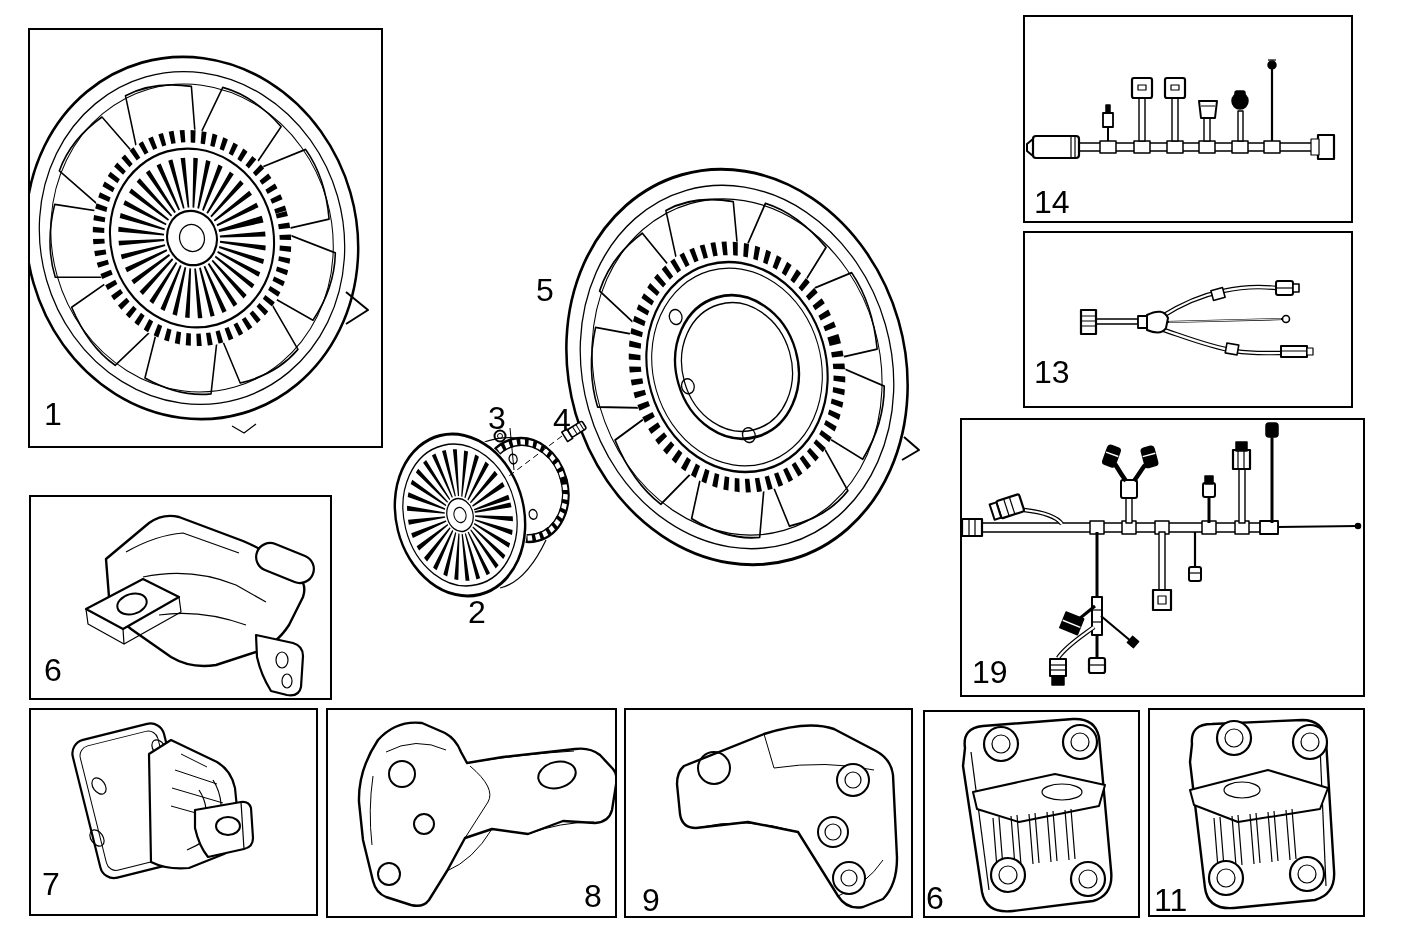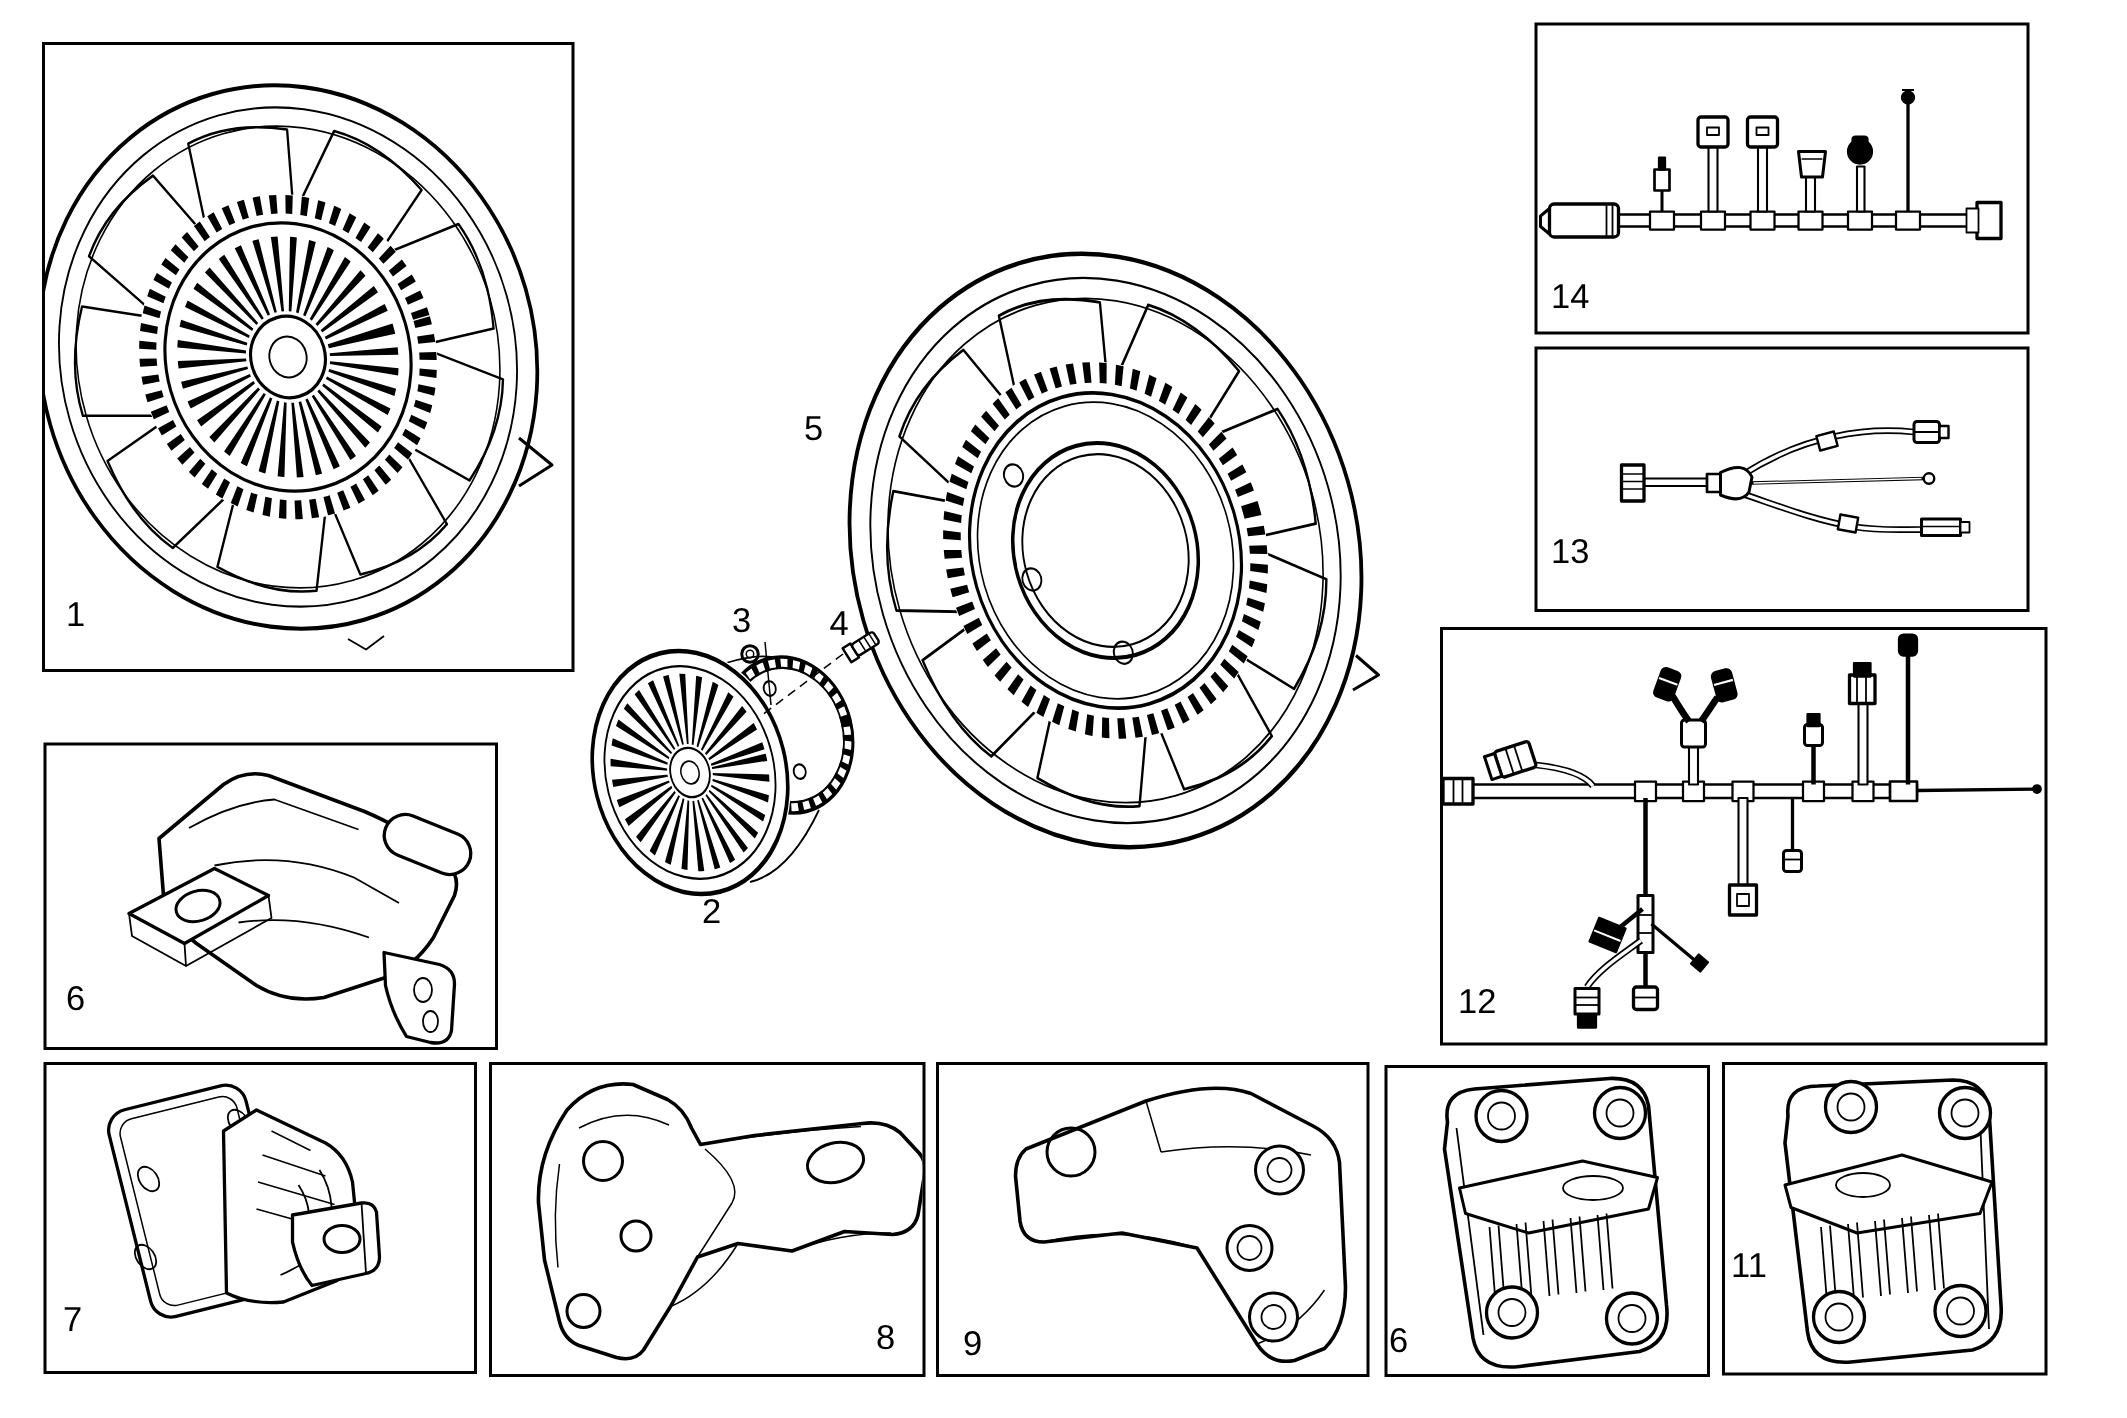--- a/index.html
+++ b/index.html
@@ -1,21 +1,21 @@
 <!DOCTYPE html>
 <html><head>
 <meta charset="utf-8">
 <style>
   html,body{margin:0;padding:0;background:#fff;}
   .page{position:relative;width:1418px;height:945px;background:#fff;overflow:hidden;
         font-family:"Liberation Sans",sans-serif;}
   .panel{position:absolute;border:2px solid #000;background:#fff;box-sizing:border-box;}
   .panel svg{display:block;}
   .mid{position:absolute;}
-  .callout{position:absolute;font-size:23px;line-height:1;color:#000;user-select:none;}
+  .callout{position:absolute;font-size:32px;line-height:1;color:#000;user-select:none;}
   svg *{stroke:#000;fill:none;stroke-width:1.5;stroke-linejoin:round;}
   svg .t{stroke-width:2.4}
   svg .m{stroke-width:1.2}
   svg .h{stroke-width:1}
   svg .s2{stroke-width:2}
   svg .s22{stroke-width:2.2}
   svg .s3{stroke-width:3}
   svg .s45{stroke-width:4.5}
   svg .wov{stroke:#fff;stroke-width:2.2}
   svg .fw{fill:#fff}
@@ -414,18 +414,18 @@
   <span class="callout" style="left:44px;top:398px">1</span>
   <span class="callout" style="left:468px;top:596px">2</span>
   <span class="callout" style="left:488px;top:402px">3</span>
   <span class="callout" style="left:553px;top:404px">4</span>
   <span class="callout" style="left:536px;top:274px">5</span>
   <span class="callout" style="left:44px;top:654px">6</span>
   <span class="callout" style="left:42px;top:868px">7</span>
   <span class="callout" style="left:584px;top:880px">8</span>
   <span class="callout" style="left:642px;top:884px">9</span>
   <span class="callout" style="left:926px;top:882px">6</span>
-  <span class="callout" style="left:1154px;top:832px">11</span>
-  <span class="callout" style="left:972px;top:656px">12</span>
+  <span class="callout" style="left:1154px;top:884px">11</span>
+  <span class="callout" style="left:972px;top:656px">19</span>
   <span class="callout" style="left:1034px;top:356px">13</span>
   <span class="callout" style="left:1034px;top:186px">14</span>
 
 </div>
 
 </body></html>

